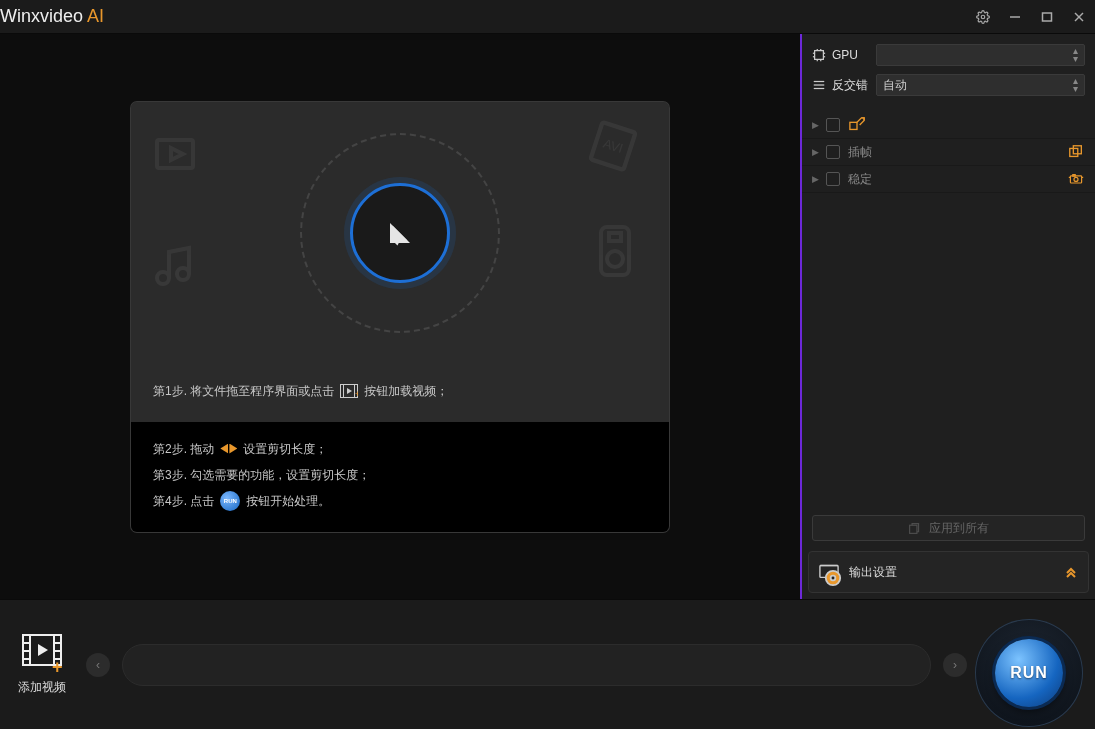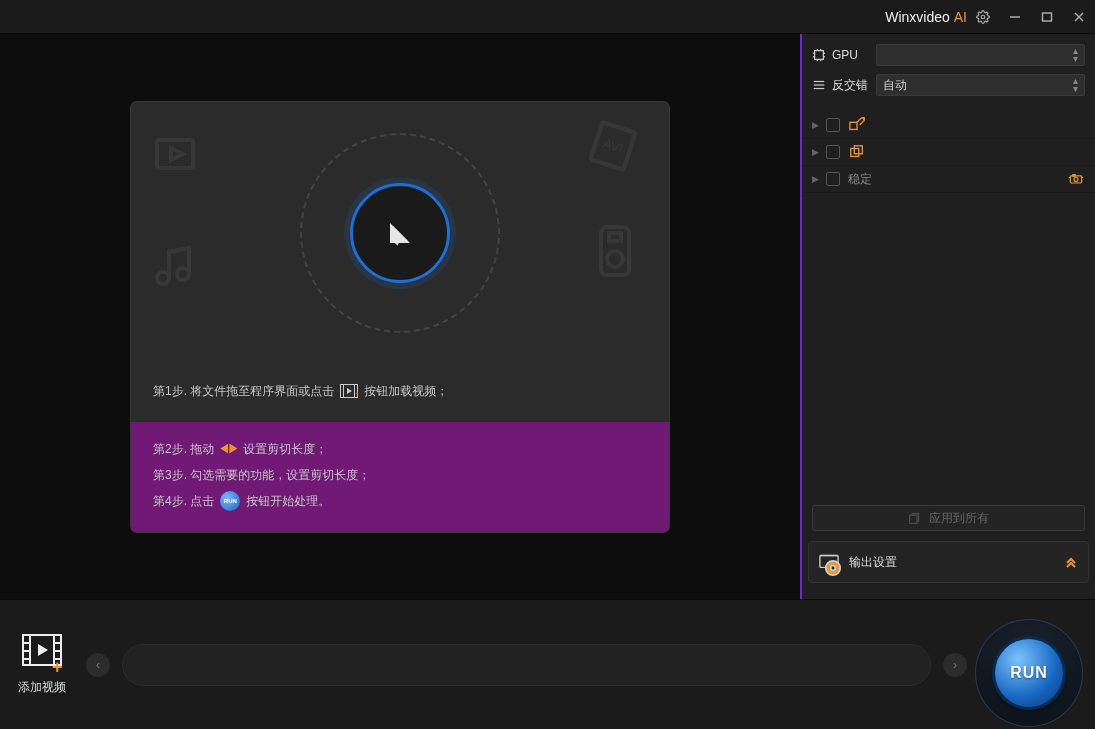--- a/index.html
+++ b/index.html
@@ -13,21 +13,21 @@
     --orange:#e8972c;
     --blue:#2196f3;
     --border:#3a3a3a;
   }
   *{box-sizing:border-box;font-family:"Microsoft YaHei",Arial,sans-serif;}
   html,body{margin:0;padding:0;width:1095px;height:729px;overflow:hidden;background:#000;}
   .app{width:1095px;height:729px;background:#0d0d0d;display:flex;flex-direction:column;color:var(--text);font-size:12px;}
 
   
   .titlebar{height:34px;background:#1b1b1b;display:flex;align-items:center;border-bottom:1px solid #0a0a0a;}
-  .title{flex:1;text-align:right;font-size:14px;color:#eee;}
+  .title{flex:1;text-align:left;font-size:18px;color:#eee;}
   .title .ai{color:var(--orange);margin-left:4px;}
   .winbtns{display:flex;align-items:center;gap:0;}
   .winbtn{width:32px;height:34px;display:flex;align-items:center;justify-content:center;color:#aaa;cursor:pointer;}
   .winbtn svg{width:14px;height:14px;}
 
   
   .body{flex:1;display:flex;min-height:0;}
   .main{flex:1;background:#0d0d0d;position:relative;display:flex;align-items:center;justify-content:center;}
   .side{width:295px;background:#1f1f1f;border-left:2px solid #6d28d9;display:flex;flex-direction:column;}
 
@@ -35,21 +35,21 @@
   .card{width:538px;background:#2b2b2b;border-radius:6px;overflow:hidden;box-shadow:0 0 0 1px #383838;}
   .card-top{height:262px;position:relative;display:flex;align-items:center;justify-content:center;background:#2b2b2b;}
   .ghost-icons{position:absolute;inset:0;opacity:0.06;}
   .ghost{position:absolute;stroke:#fff;fill:none;stroke-width:2;}
   .g1{left:20px;top:28px;} .g2{left:20px;top:140px;} .g3{right:30px;top:18px;} .g4{right:30px;top:120px;}
   .dashed-ring{position:absolute;width:200px;height:200px;border:2px dashed #444;border-radius:50%;}
   .drop-btn{width:100px;height:100px;border-radius:50%;background:#1a1a1a;border:3px solid #1d6fd6;box-shadow:0 0 0 6px rgba(29,111,214,0.15);display:flex;align-items:center;justify-content:center;cursor:pointer;}
   .drop-btn svg{width:30px;height:30px;fill:#e5e5e5;}
 
   .steps{padding:14px 22px 18px;background:#2b2b2b;}
-  .steps.dark{background:#701a75;}
+  .steps.dark{background:#000000;}
   .step{display:flex;align-items:center;gap:6px;color:#c8c8c8;font-size:12px;line-height:26px;flex-wrap:wrap;}
   .mini-icon{display:inline-flex;align-items:center;}
   .tri{display:inline-flex;gap:1px;}
   .tri span{width:8px;height:10px;background:var(--orange);display:inline-block;}
   .tri span:first-child{clip-path:polygon(100% 0,100% 100%,0 50%);}
   .tri span:last-child{clip-path:polygon(0 0,0 100%,100% 50%);}
   .run-chip{width:20px;height:20px;border-radius:50%;background:radial-gradient(circle at 35% 35%,#7bb8ff,#1565c0);display:inline-flex;align-items:center;justify-content:center;color:#fff;font-size:6px;font-weight:bold;}
 
   
   .side-pad{padding:8px 10px 6px;background:#1f1f1f;}
@@ -65,21 +65,21 @@
   .chk{width:14px;height:14px;border:1px solid #555;border-radius:2px;cursor:pointer;flex:none;}
   .tog-label{flex:1;color:#888;}
   .tog-ic{width:18px;display:flex;justify-content:center;}
   .tog-ic svg{width:16px;height:16px;}
 
   .side-spacer{flex:1;}
   .apply-wrap{padding:10px;}
   .apply-btn{height:26px;border:1px solid #3a3a3a;border-radius:3px;display:flex;align-items:center;justify-content:center;gap:8px;color:#666;cursor:pointer;background:#242424;}
   .apply-btn svg{width:13px;height:13px;opacity:.5;}
 
-  .output-row{height:42px;margin:0 6px 16px;background:#242424;border:1px solid #333;border-radius:4px;display:flex;align-items:center;padding:0 10px;gap:10px;cursor:pointer;}
+  .output-row{height:42px;margin:0 6px 6px;background:#242424;border:1px solid #333;border-radius:4px;display:flex;align-items:center;padding:0 10px;gap:10px;cursor:pointer;}
   .output-row .oic{position:relative;}
   .output-row .oic svg{width:20px;height:18px;stroke:#ccc;fill:none;}
   .output-row .gear{position:absolute;right:-4px;bottom:-4px;width:10px;height:10px;}
   .output-row .txt{flex:1;color:#ddd;}
   .output-row .up{color:var(--orange);}
 
   
   .bottom{height:130px;background:#1b1b1b;border-top:1px solid #0a0a0a;display:flex;align-items:center;padding:0 18px;position:relative;}
   .addv{display:flex;flex-direction:column;align-items:center;gap:6px;cursor:pointer;margin-right:20px;}
   .addv-ic{position:relative;}
@@ -246,20 +246,21 @@
             <svg viewBox="0 0 18 18" fill="none" stroke="#e8972c" stroke-width="1.5">
                 <rect x="1" y="6" width="8" height="8"></rect>
                 <path d="M9 6 L14 1 L17 1 L17 4 L12 9"></path>
                 <polyline points="14,1 17,1 17,4"></polyline>
               </svg>
           </span>
         </div>
         <div class="tog-row">
           <span class="caret">▶</span>
           <span class="chk"></span>
+          <span class="tog-label">插帧</span>
           <span class="tog-ic">
             <svg viewBox="0 0 18 18" fill="none" stroke="#e8972c" stroke-width="1.5">
                 <rect x="2" y="5" width="9" height="9"></rect>
                 <rect x="6" y="2" width="9" height="9"></rect>
               </svg>
           </span>
         </div>
         <div class="tog-row">
           <span class="caret">▶</span>
           <span class="chk"></span>

